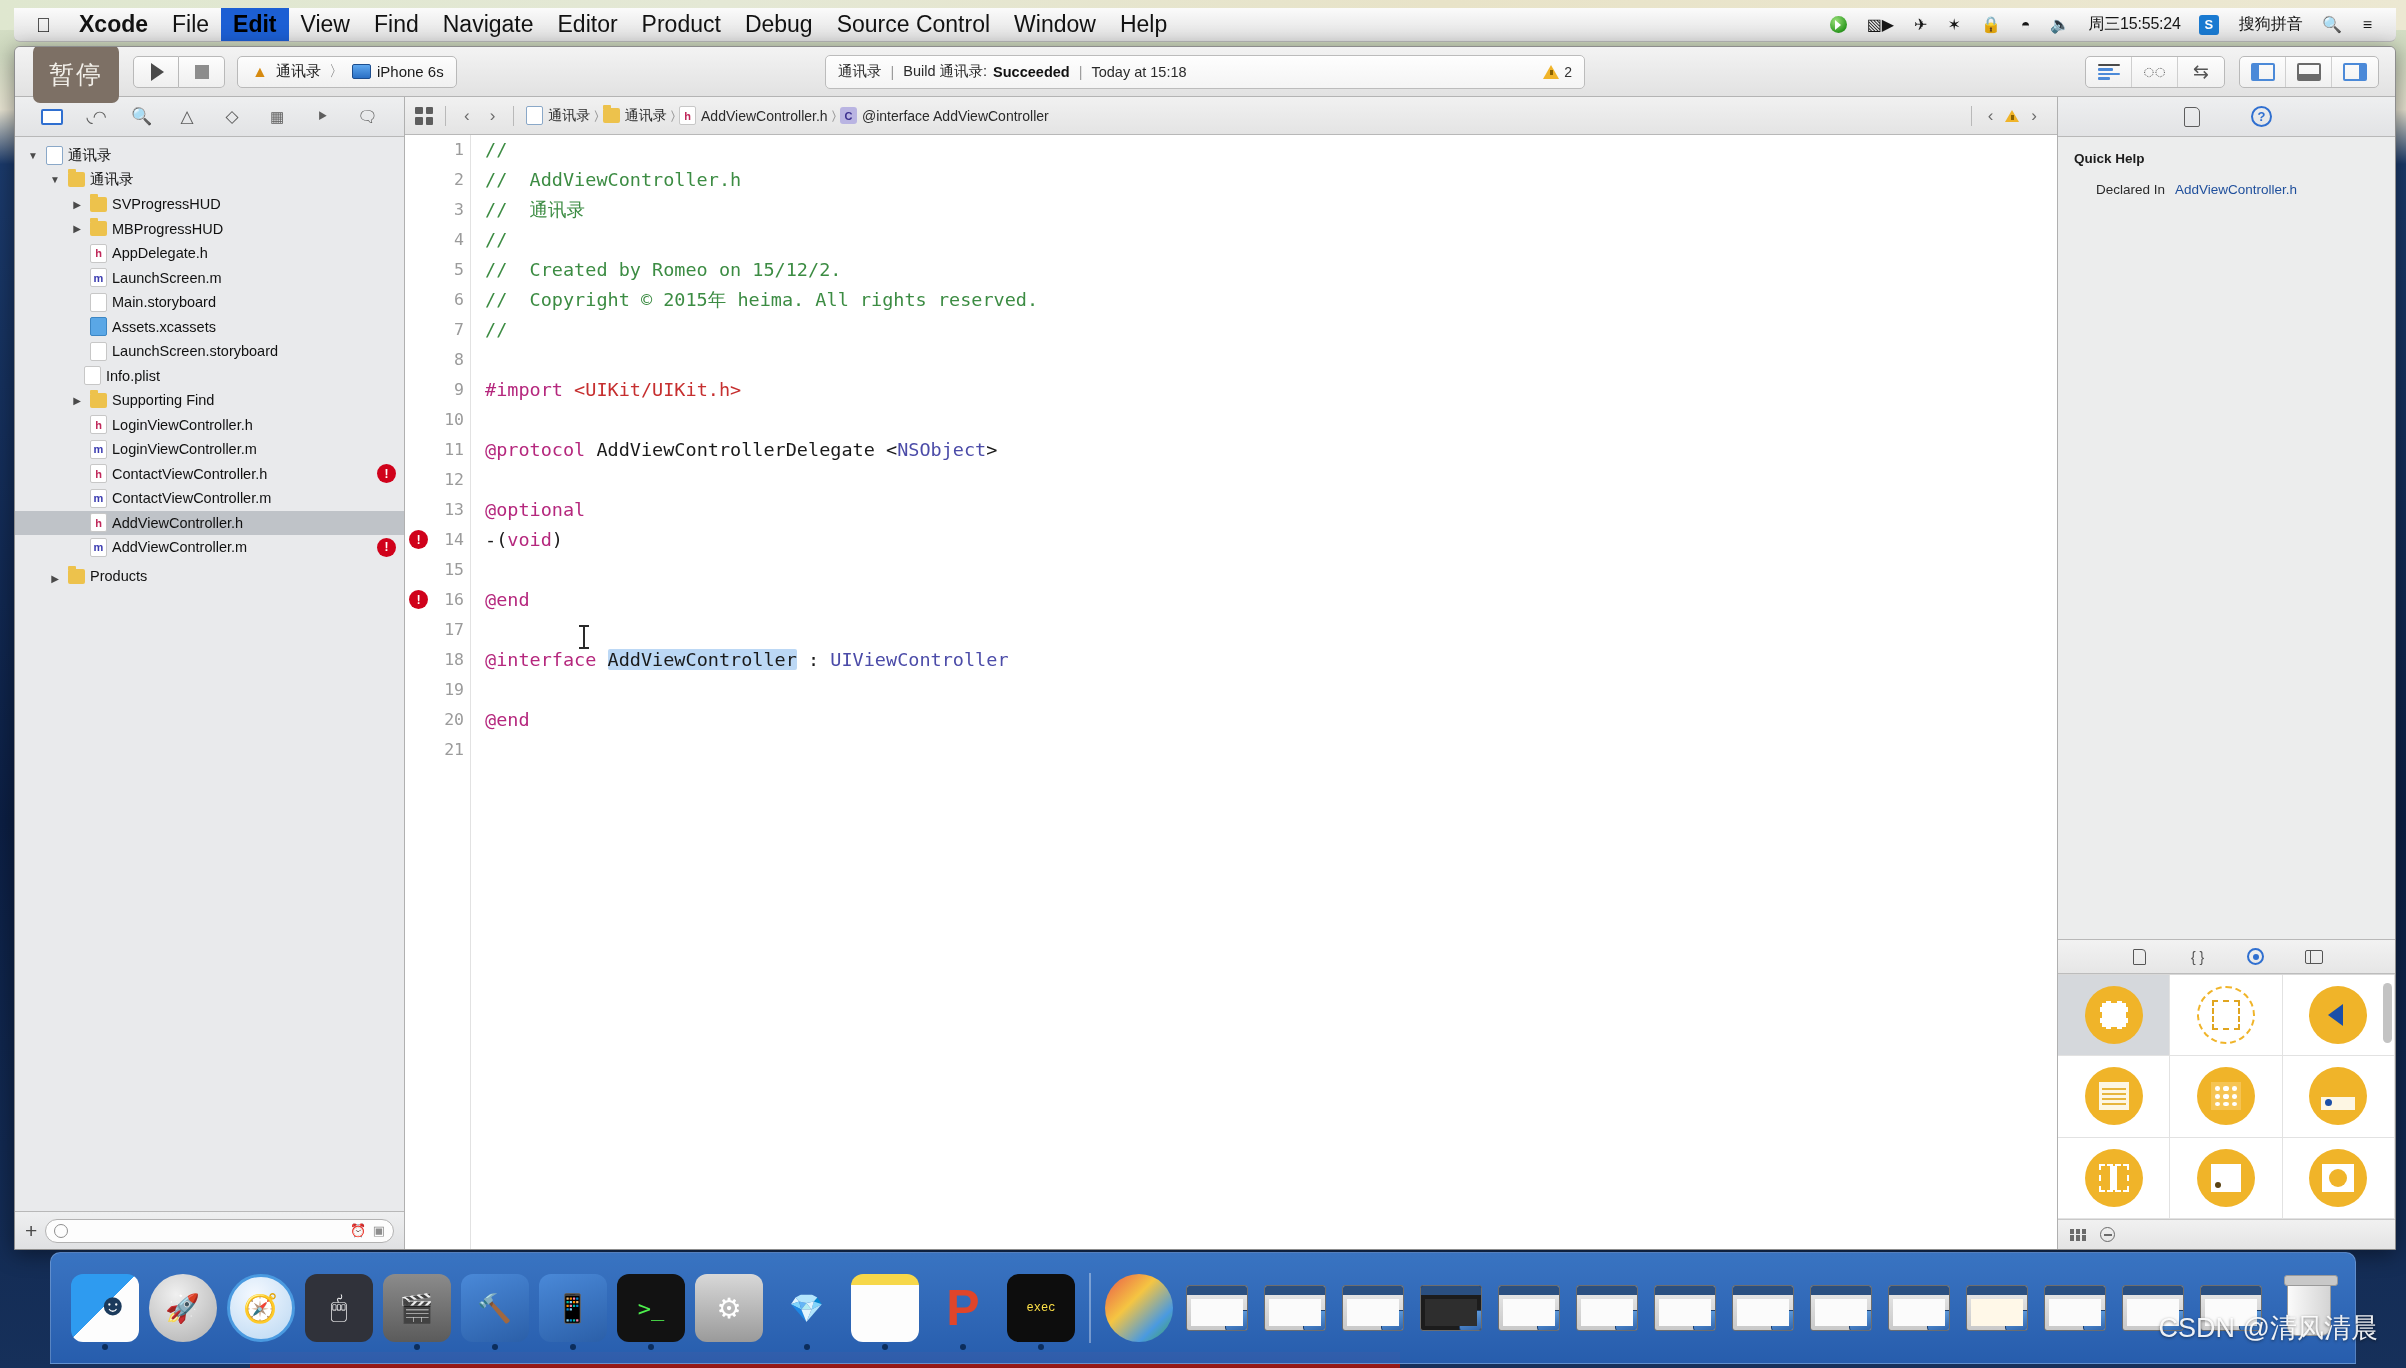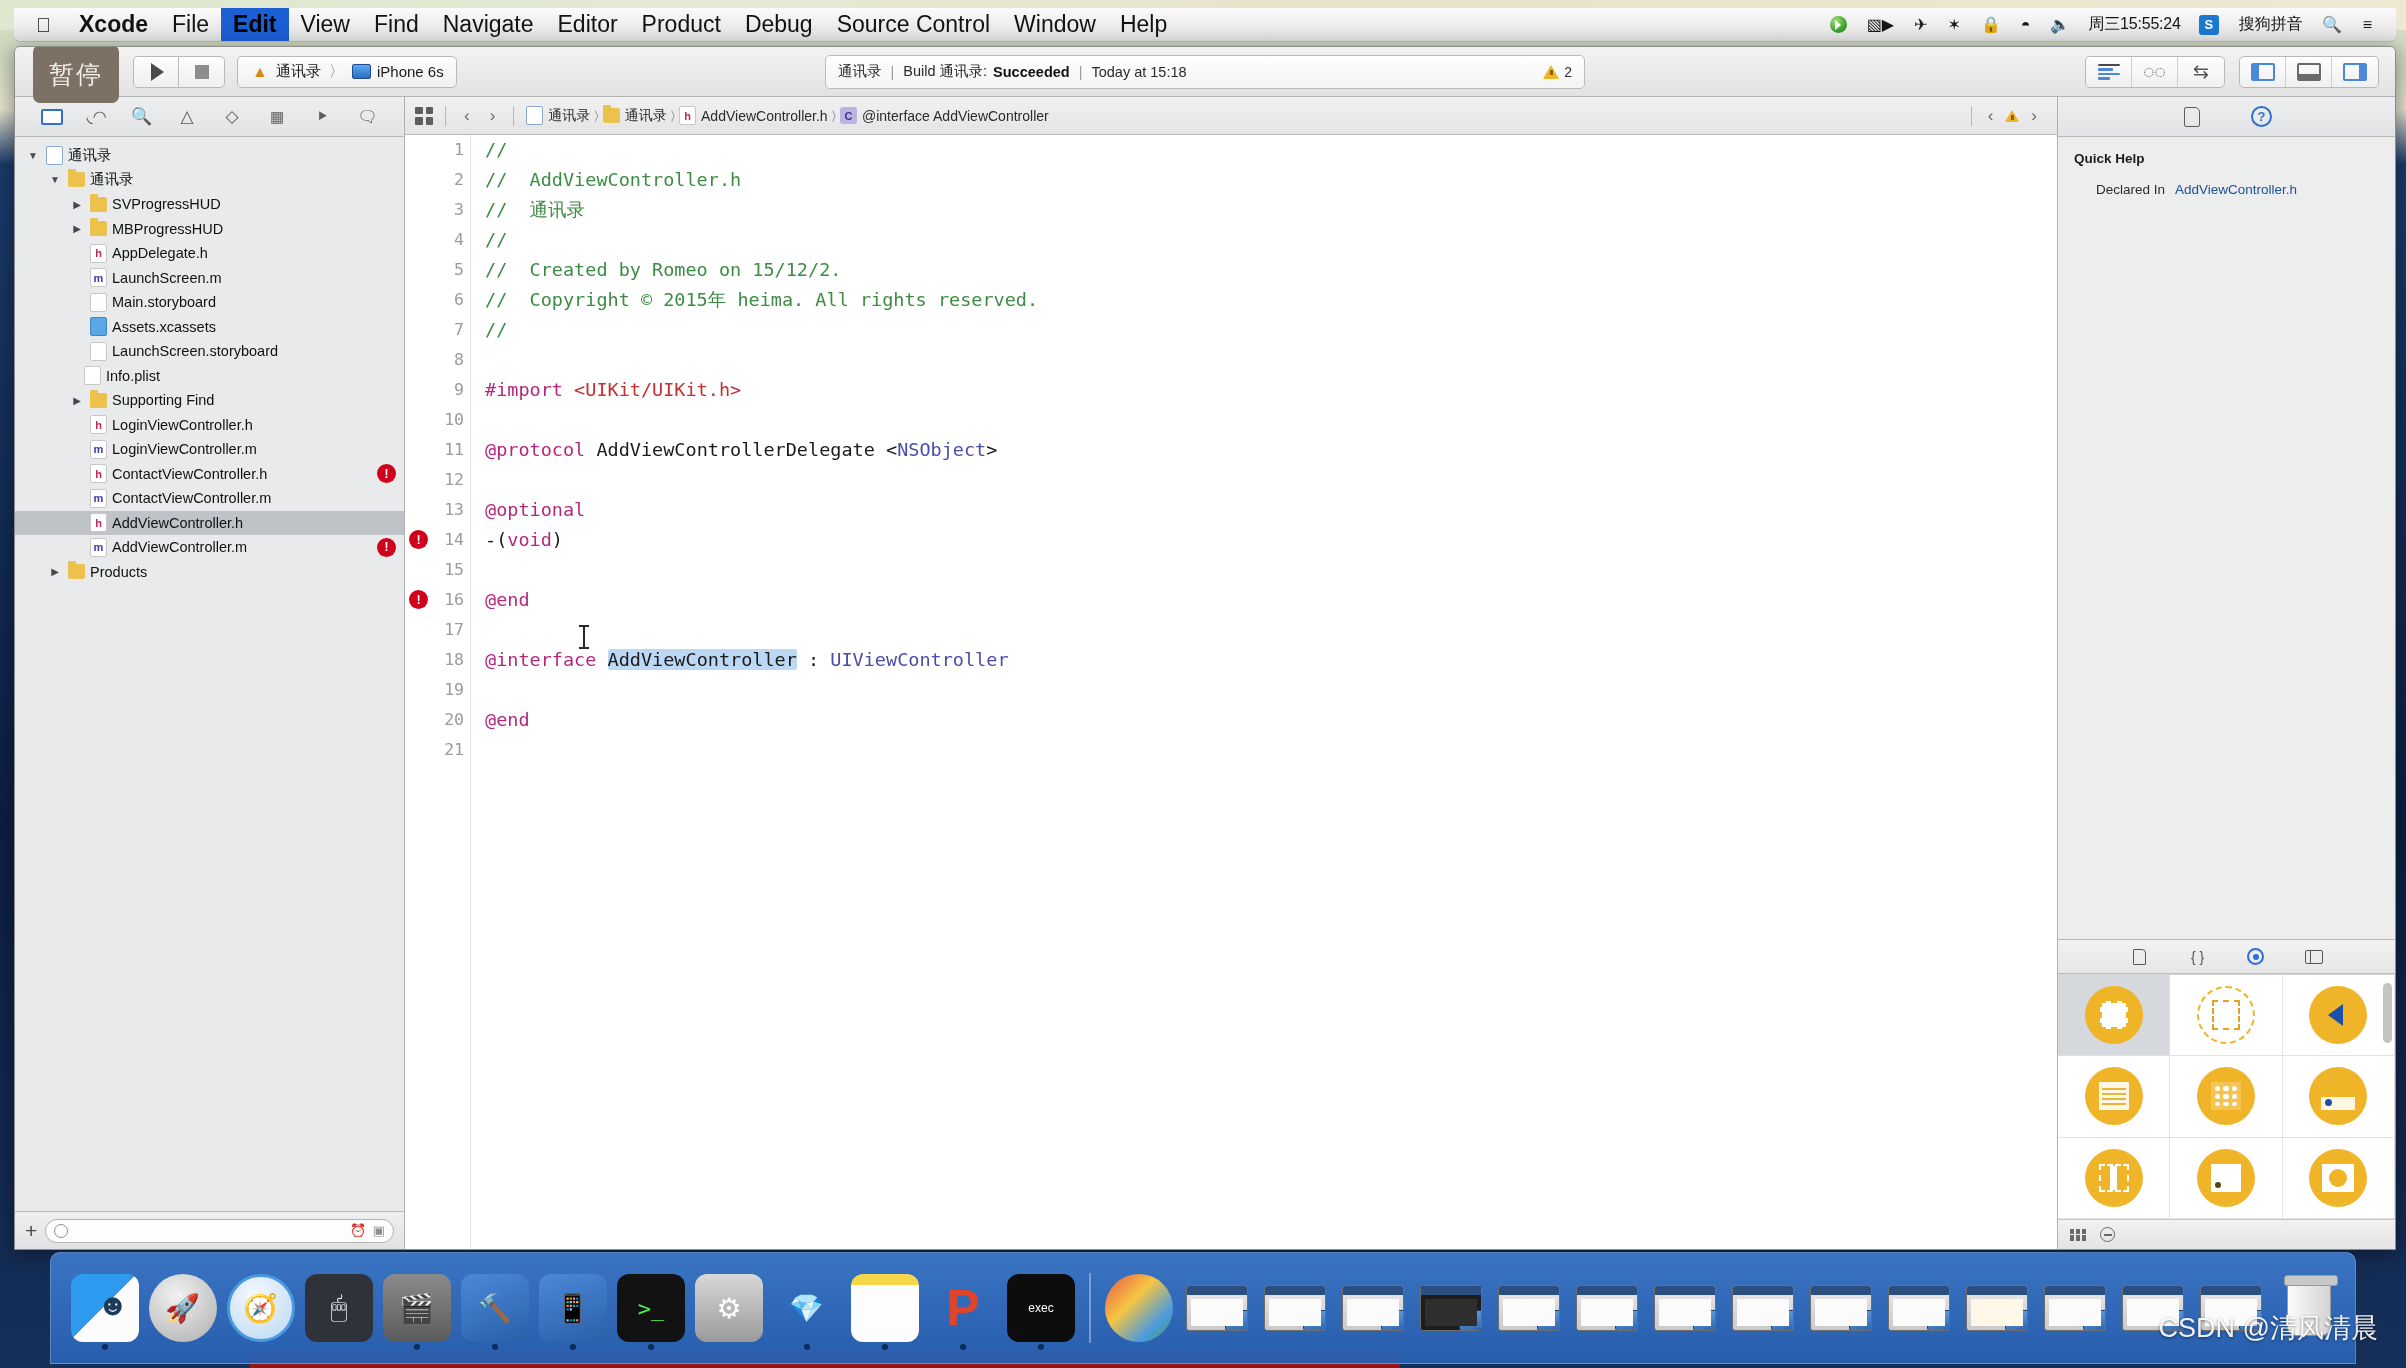--- a/index.html
+++ b/index.html
@@ -360,21 +360,21 @@
   .ic-safari{background:radial-gradient(circle at 40% 30%,#f5f9ff,#b9d7f2);border-radius:50%;
     border:3px solid #4a9ae0;}
   .ic-mouse{background:#30323a;}
   .ic-imovie{background:linear-gradient(180deg,#8b8b8b,#5b5b5b);}
   .ic-xcode{background:linear-gradient(160deg,#4a89d8,#2b5fa8);}
   .ic-term{background:#121212;color:#4ef04e;font-size:22px;font-family:"DejaVu Sans Mono",monospace;}
   .ic-prefs{background:linear-gradient(180deg,#d8d8d8,#9a9a9a);}
   .ic-sketch{background:none;}
   .ic-notes{background:linear-gradient(180deg,#f6d74a 0%,#f6d74a 16%,#fdfdfd 16%,#fdfdfd 100%);}
   .ic-p{background:none;color:#e0452a;font-size:50px;font-weight:bold;line-height:1;}
-  .ic-exec{background:#0d0d0d;color:#ffffff;font-size:12px;font-family:Liberation Sans, sans-serif;}
+  .ic-exec{background:#0d0d0d;color:#fde047;font-size:12px;font-family:Liberation Mono, monospace;}
   .ic-chrome{background:linear-gradient(135deg,#e8564a,#f5c542 40%,#4a9ae0 75%,#3fa34d);border-radius:50%;}
   .win-thumb{width:62px;height:46px;border-radius:3px;background:linear-gradient(180deg,#e9e9e9,#c9c9c9);
     border:1px solid #6d6d6d;position:relative;overflow:hidden;}
   .win-thumb::before{content:"";position:absolute;left:0;right:0;top:0;height:9px;background:#2a4f80;}
   .win-thumb::after{content:"";position:absolute;left:4px;top:13px;right:4px;bottom:4px;background:#fbfbfb;}
   .win-thumb.dark{background:#1c1c1c;}
   .win-thumb.dark::after{background:#2e2e2e;}
   .win-thumb.doc::after{background:#fff8e8;}
   .mini-badge{position:absolute;bottom:-2px;right:-4px;width:26px;height:22px;
     border-radius:4px;background:linear-gradient(160deg,#6aa9e8,#2b5fa8);border:1px solid #1d3f6d;}
@@ -614,21 +614,21 @@
             <span class="tw"></span>
             <span class="ficon h">h</span>
             <span>AddViewController.h</span>
           </div>
           <div class="tree-row" style="padding-left: 54px;">
             <span class="tw"></span>
             <span class="ficon m">m</span>
             <span>AddViewController.m</span>
             <span class="err-dot" style="margin-left: auto;">!</span>
           </div>
-          <div class="tree-row" style="padding-left: 32px;">
+          <div class="tree-row" style="padding-left: 32px; align-items: flex-end;">
             <span class="tw closed"></span>
             <span class="ficon folder"></span>
             <span>Products</span>
           </div>
         </div>
       <div id="nav-filter">
         <span class="plus-ic">+</span>
         <div id="filter-field">
           <span class="fi-circ"></span>
           <span class="fi-right">

